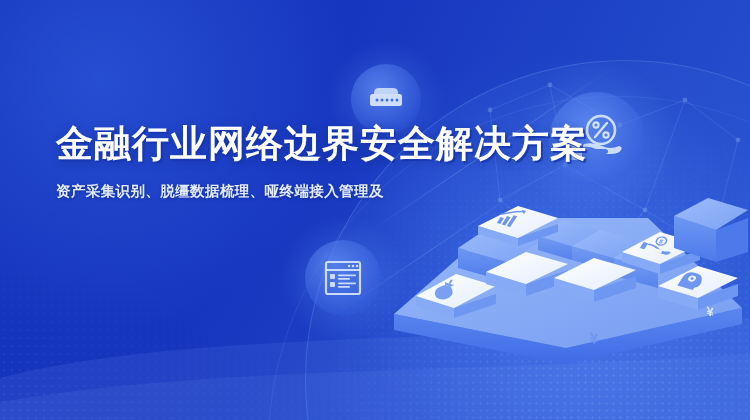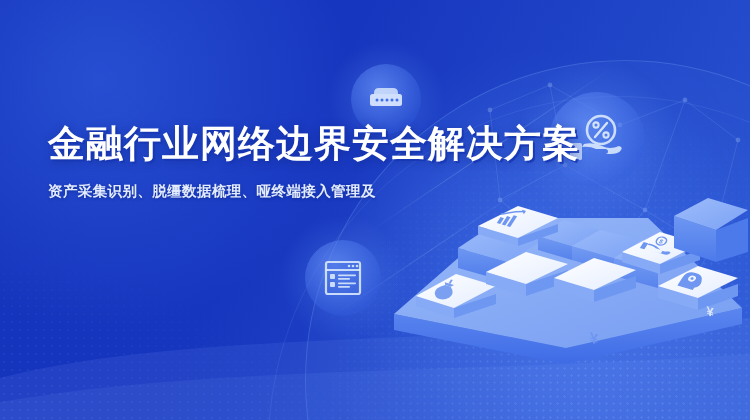--- a/index.html
+++ b/index.html
@@ -80,21 +80,21 @@
   .orb-inner{
     position:relative;width:100%;height:100%;border-radius:50%;
     background:radial-gradient(circle at 38% 32%,rgba(108,152,250,.58),rgba(52,96,225,.34) 72%,rgba(52,96,225,.10));
     display:flex;align-items:center;justify-content:center;
   }
   #orb-router{left:351px;top:64px;width:70px;height:70px;}
   #orb-percent{left:549px;top:92px;width:96px;height:96px;}
   #orb-doc{left:305px;top:240px;width:76px;height:76px;}
 
   
-  .copy{position:absolute;left:48px;top:122px;width:470px;}
+  .copy{position:absolute;left:56px;top:122px;width:470px;}
   .title{
     margin:0;
     font-size:37px;line-height:44px;
     font-weight:bold;color:#ffffff;
     letter-spacing:1px;
     text-shadow:2px 2px 0 rgba(22,54,180,.85), 0 2px 10px rgba(10,30,110,.45);
     white-space:nowrap;
   }
   .subtitle{
     margin:14px 0 1px 0;

